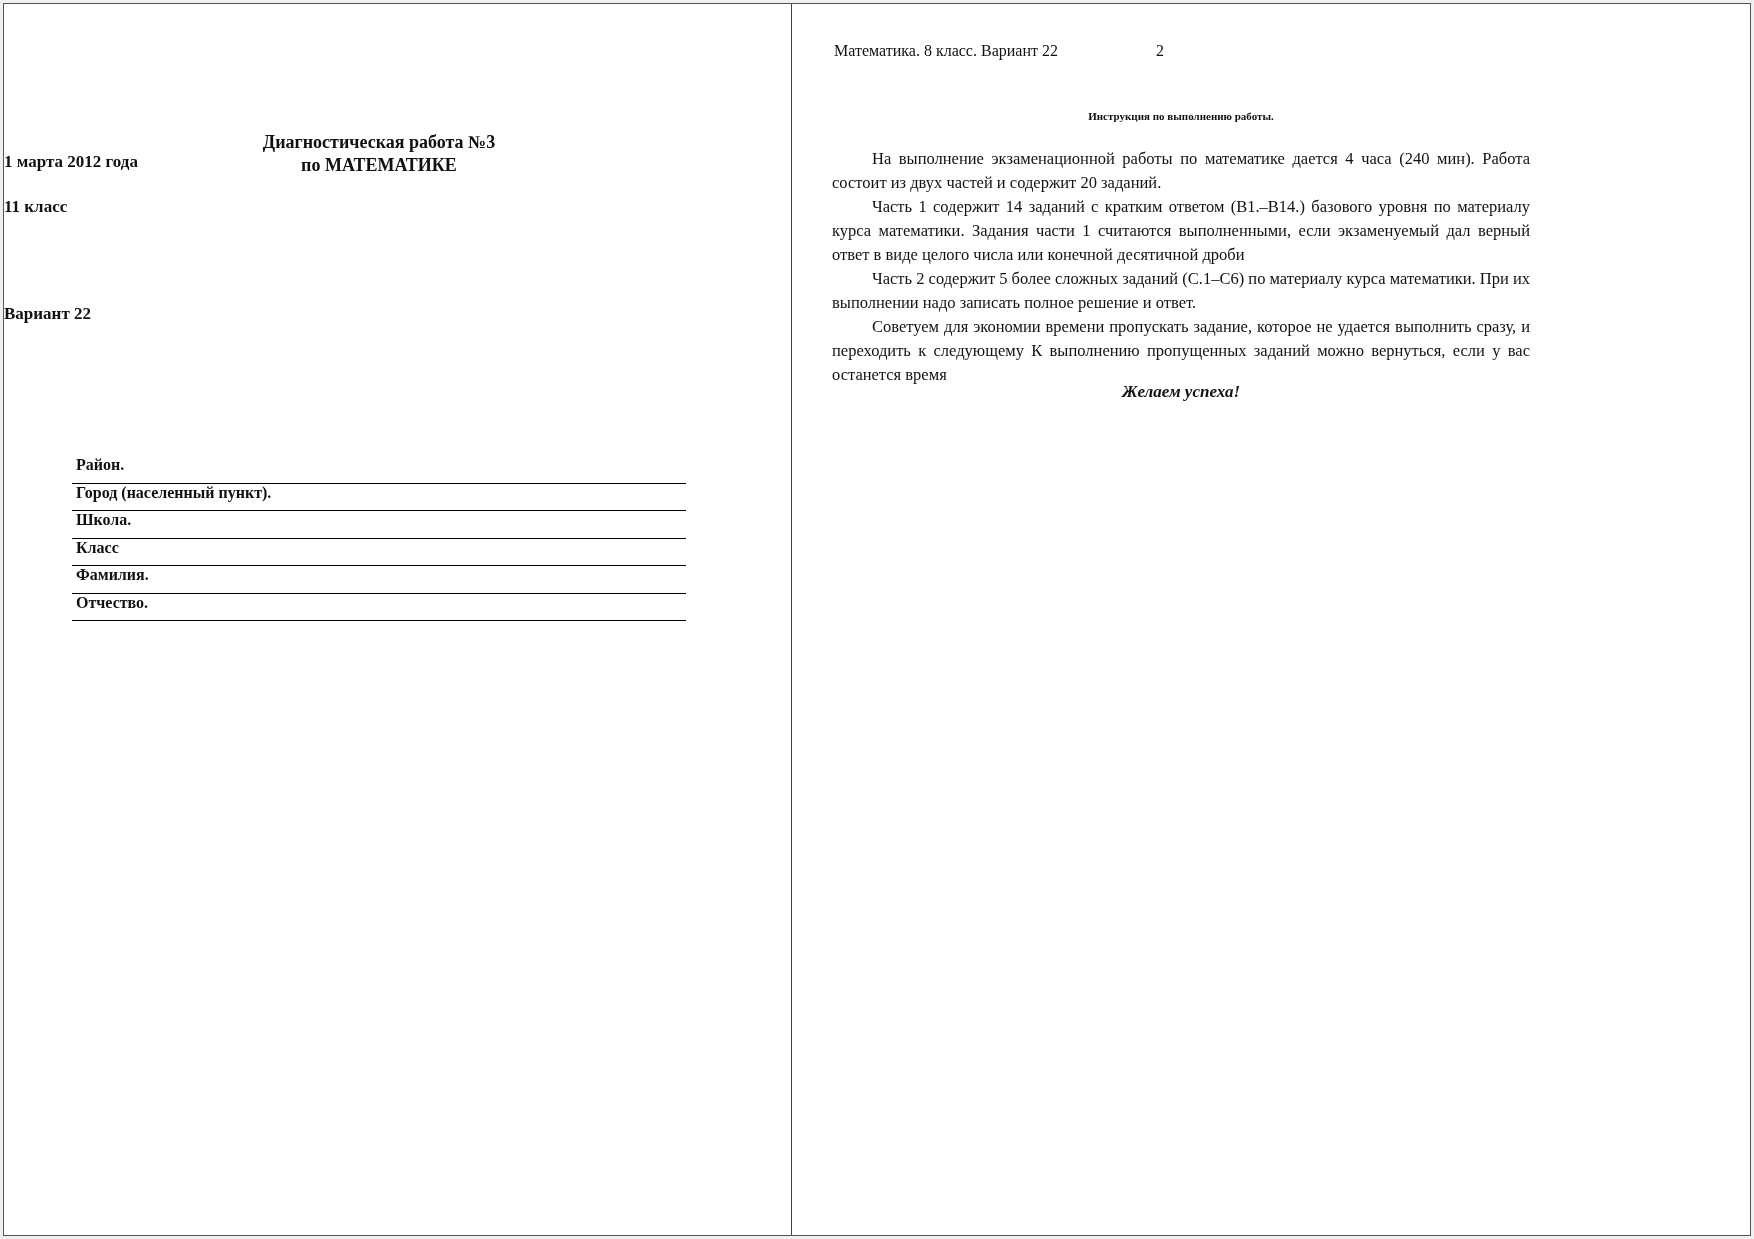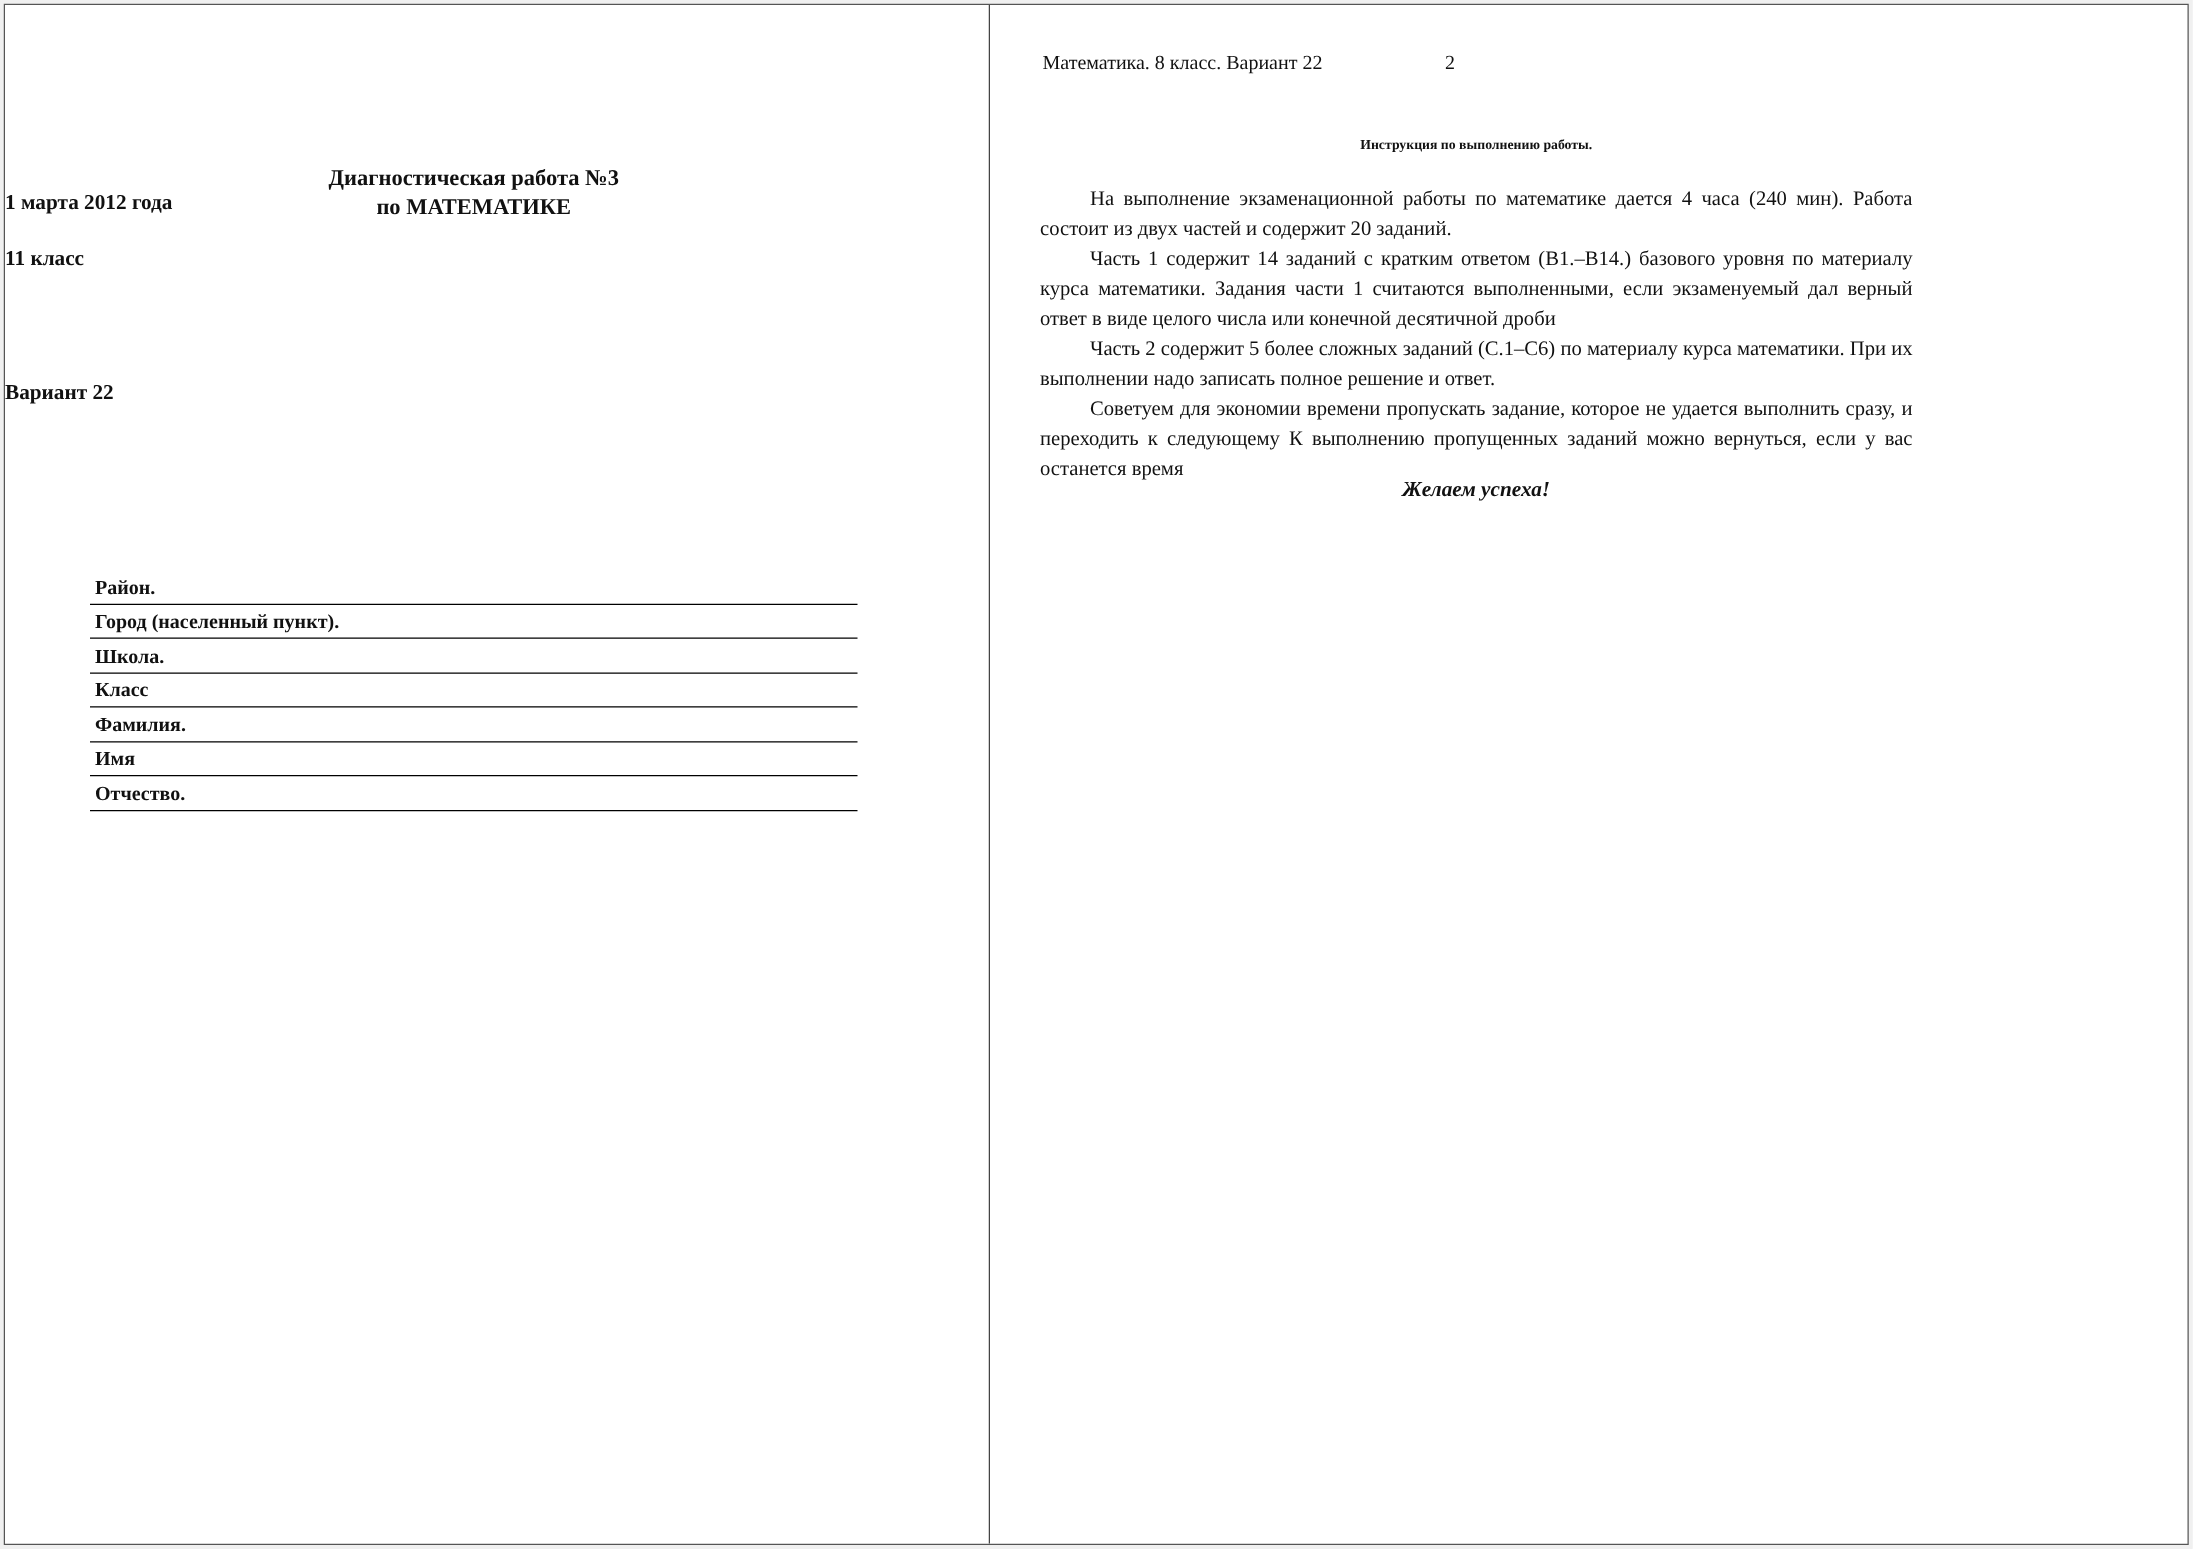--- a/index.html
+++ b/index.html
@@ -67,21 +67,21 @@
     top: 452px;
     left: 68px;
     width: 614px;
   }
   .field-row {
     height: 27.5px;
     border-bottom: 1px solid #000;
     font-weight: bold;
     font-size: 16px;
     display: flex;
-    align-items: flex-end;
+    align-items: flex-start;
     padding: 0 0 3px 4px;
     box-sizing: border-box;
   }
   
   .rp-header {
     position: absolute;
     top: 38px;
     left: 42px;
     right: 50px;
     font-size: 16px;
@@ -150,23 +150,20 @@
       <div class="field-row">
         <span>Школа.</span>
       </div>
       <div class="field-row">
         <span>Класс</span>
       </div>
       <div class="field-row">
         <span>Фамилия.</span>
       </div>
       <div class="field-row">
-        <span>Имя</span>
-      </div>
-      <div class="field-row">
         <span>Отчество.</span>
       </div>
     </div>
 
   </div>
 
   <div class="divider"></div>
 
   <div class="right-page">
 

